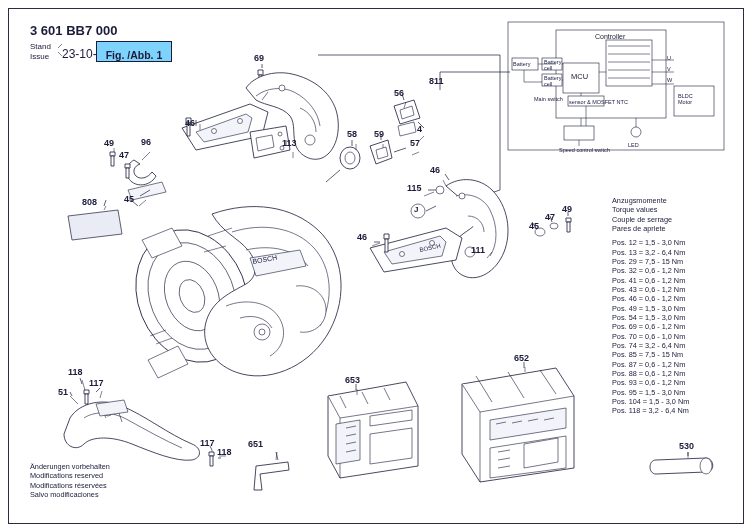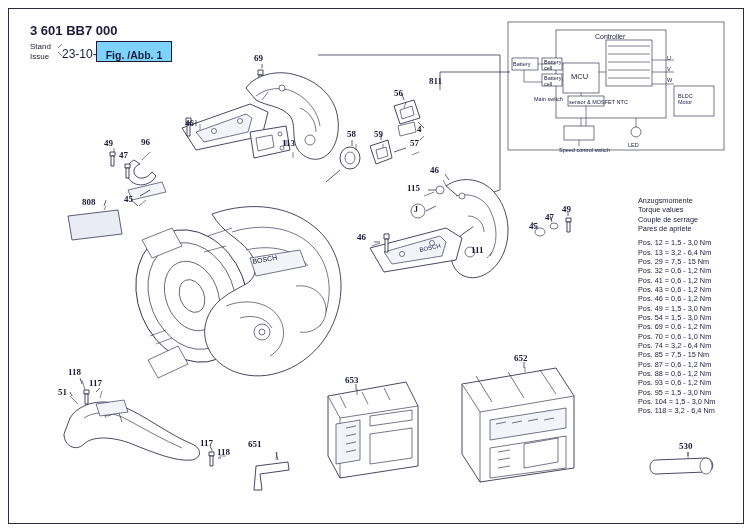--- a/index.html
+++ b/index.html
@@ -1,27 +1,27 @@
 <!DOCTYPE html>
 <html><head>
 <meta charset="utf-8">
 <style>
   html,body{margin:0;padding:0;background:#ffffff;}
   body{width:750px;height:530px;font-family:"Liberation Sans",sans-serif;color:#1a1a2e;}
   #sheet{position:relative;width:750px;height:530px;overflow:hidden;background:#fff;}
   .frame{position:absolute;left:8px;top:8px;width:734px;height:514px;border:1px solid #2b2b44;}
   .t{position:absolute;white-space:pre;line-height:1.12;}
-  .num{font-size:9px;color:#1b1b3a;font-weight:700;font-family:Liberation Serif, serif;}
+  .num{font-size:9px;color:#1b1b3a;font-weight:700;}
   .hdr{font-size:9.5px;color:#1b1b3a;}
   .hdr-b{font-size:13px;color:#1b1b3a;font-weight:700;}
   .tiny{font-size:5.5px;color:#23234a;}
   .figbox{position:absolute;border:1.6px solid #1b1b3a;background:#7dd3fc;display:flex;align-items:flex-end;justify-content:center;}
   .figbox span{font-size:10.5px;font-weight:700;color:#1b1b3a;}
   svg{position:absolute;left:0;top:0;}
-  .torque{position:absolute;left:638px;top:196px;width:112px;}
+  .torque{position:absolute;left:612px;top:196px;width:112px;}
   .torque div{font-size:7.3px;color:#1b1b3a;line-height:1.28;white-space:pre;}
   .torque .hd{font-size:7.3px;}
   .footer{position:absolute;left:30px;top:462px;}
   .footer div{font-size:7.3px;color:#1b1b3a;line-height:1.3;}
   .ln{stroke:#1b1b3a;stroke-width:0.7;fill:none;}
   .ln2{stroke:#1b1b3a;stroke-width:0.55;fill:none;}
   .part{fill:#ffffff;stroke:#1b1b3a;stroke-width:0.8;}
   .part2{fill:#ffffff;stroke:#1b1b3a;stroke-width:0.6;}
   .shade{fill:#e9ecf4;stroke:#1b1b3a;stroke-width:0.7;}
   .shade2{fill:#f2f4f9;stroke:#1b1b3a;stroke-width:0.6;}
@@ -348,13 +348,19 @@
     <div>Pos. 74 = 3,2 - 6,4 Nm</div>
     <div>Pos. 85 = 7,5 - 15 Nm</div>
     <div>Pos. 87 = 0,6 - 1,2 Nm</div>
     <div>Pos. 88 = 0,6 - 1,2 Nm</div>
     <div>Pos. 93 = 0,6 - 1,2 Nm</div>
     <div>Pos. 95 = 1,5 - 3,0 Nm</div>
     <div>Pos. 104 = 1,5 - 3,0 Nm</div>
     <div>Pos. 118 = 3,2 - 6,4 Nm</div>
   </div>
 
+  <div class="footer">
+    <div>Änderungen vorbehalten</div>
+    <div>Modifications reserved</div>
+    <div>Modifications réservées</div>
+    <div>Salvo modificaciones</div>
+  </div>
 </div>
 
 </body></html>

